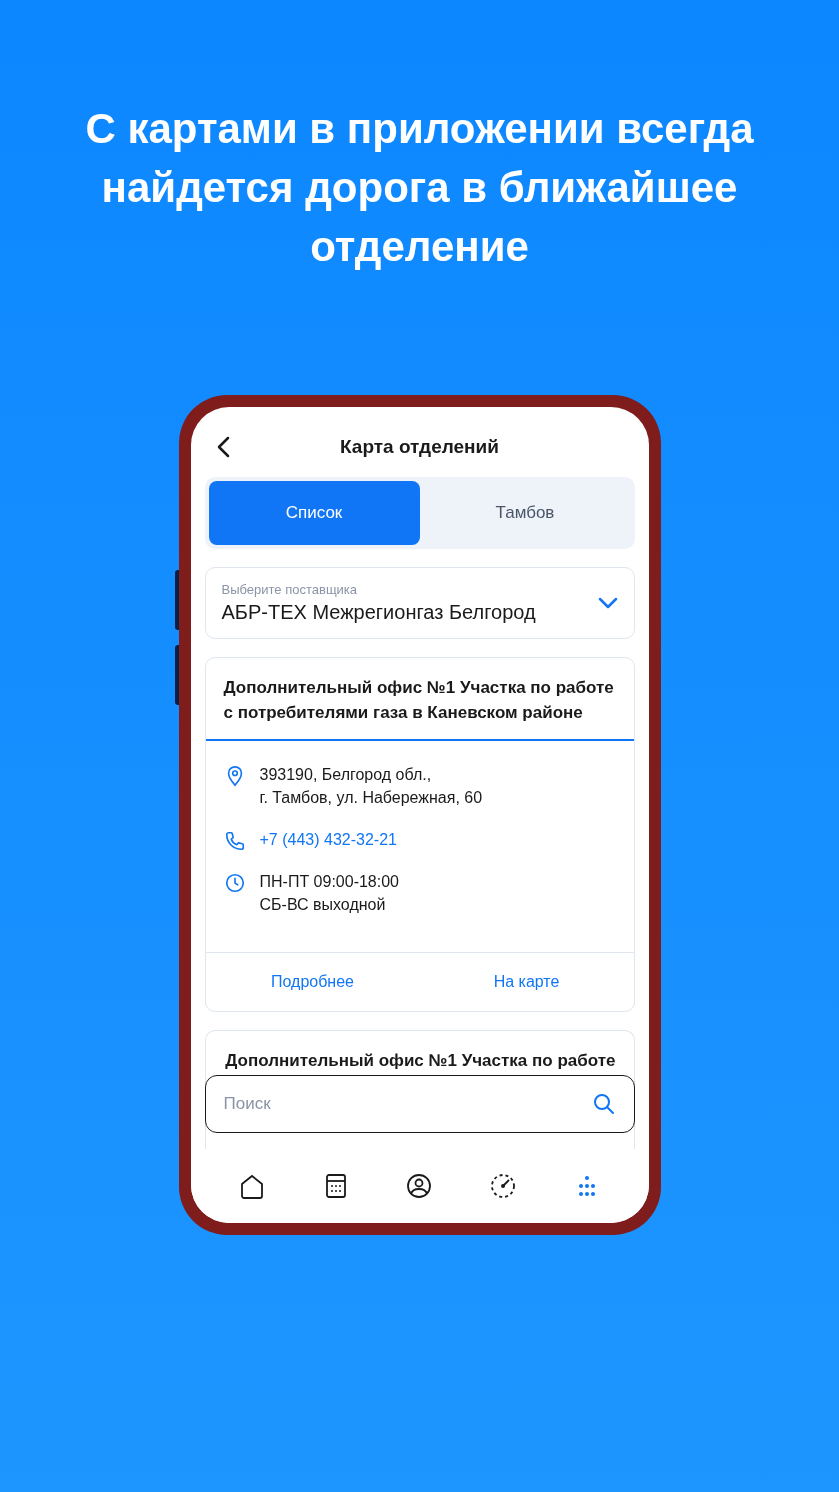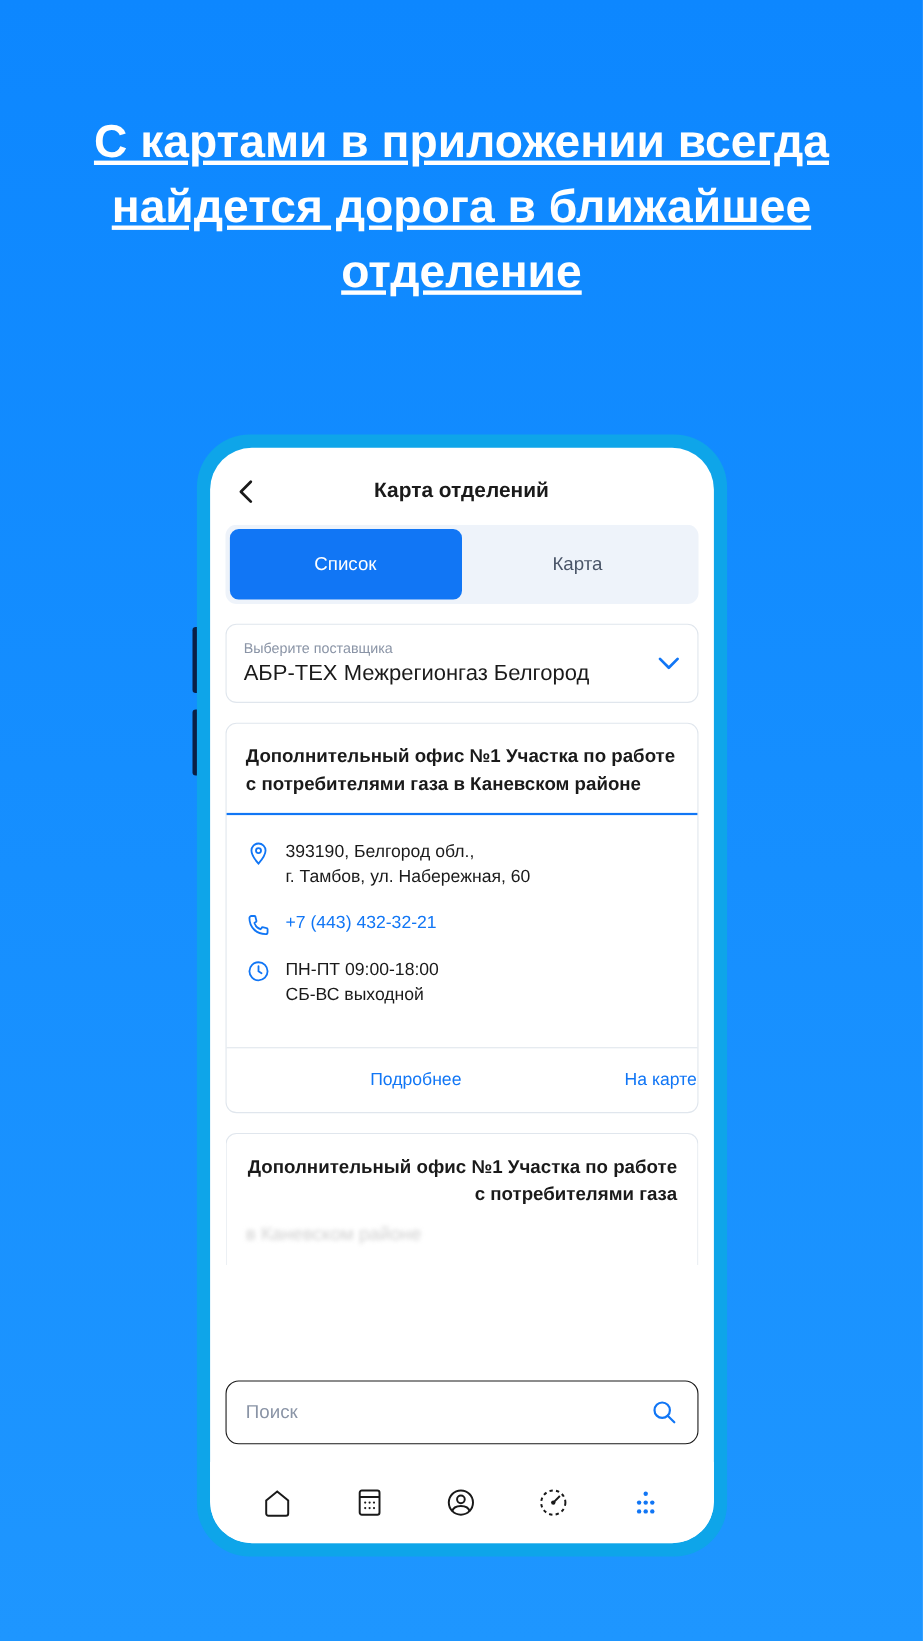--- a/index.html
+++ b/index.html
@@ -11,30 +11,29 @@
   overflow: hidden;
   position: relative;
 }
 .promo-text {
   text-align: center;
   color: #fff;
   font-size: 42px;
   font-weight: 700;
   line-height: 1.4;
   padding: 100px 48px 0;
-  text-decoration: underline;
 }
 .phone {
   position: absolute;
   left: 50%;
   transform: translateX(-50%);
   top: 395px;
   width: 482px;
-  height: 1020px;
-  background: #0ea5e9;
+  height: 840px;
+  background: #7f1d1d;
   border-radius: 48px;
   padding: 12px;
 }
 .phone::before, .phone::after {
   content: "";
   position: absolute;
   left: -4px;
   width: 4px;
   background: #0a1f44;
   border-radius: 3px 0 0 3px;
@@ -152,21 +151,21 @@
   line-height: 1.45;
 }
 .info-text.phone-text { color: #1176f5; }
 .card-actions {
   display: flex;
   border-top: 1px solid #e0e6ed;
   margin-top: 10px;
 }
 .card-action {
   flex: 1;
-  text-align: right;
+  text-align: center;
   padding: 20px 0;
   font-size: 16px;
   font-weight: 500;
   color: #1176f5;
 }
 .card2-title {
   padding: 18px 18px 14px;
   font-size: 17px;
   font-weight: 700;
   color: #1a1a1a;
@@ -232,21 +231,21 @@
         <svg viewBox="0 0 14 22" fill="none">
           <path d="M12 2L3 11L12 20" stroke="#1a1a1a" stroke-width="2.5" stroke-linecap="round" stroke-linejoin="round"></path>
         </svg>
       </div>
       <div class="header-title">Карта отделений</div>
     </div>
 
     <div class="content">
       <div class="segmented">
         <div class="seg-item active">Список</div>
-        <div class="seg-item">Карта</div>
+        <div class="seg-item">Тамбов</div>
       </div>
 
       <div class="provider-select">
         <div class="provider-inner">
           <div class="provider-label">Выберите поставщика</div>
           <div class="provider-value">АБР-ТЕХ Межрегионгаз Белгород</div>
         </div>
         <svg class="chevron-down" width="20" height="12" viewBox="0 0 20 12" fill="none">
           <path d="M2 2L10 10L18 2" stroke="currentColor" stroke-width="2.5" stroke-linecap="round" stroke-linejoin="round"></path>
         </svg>

